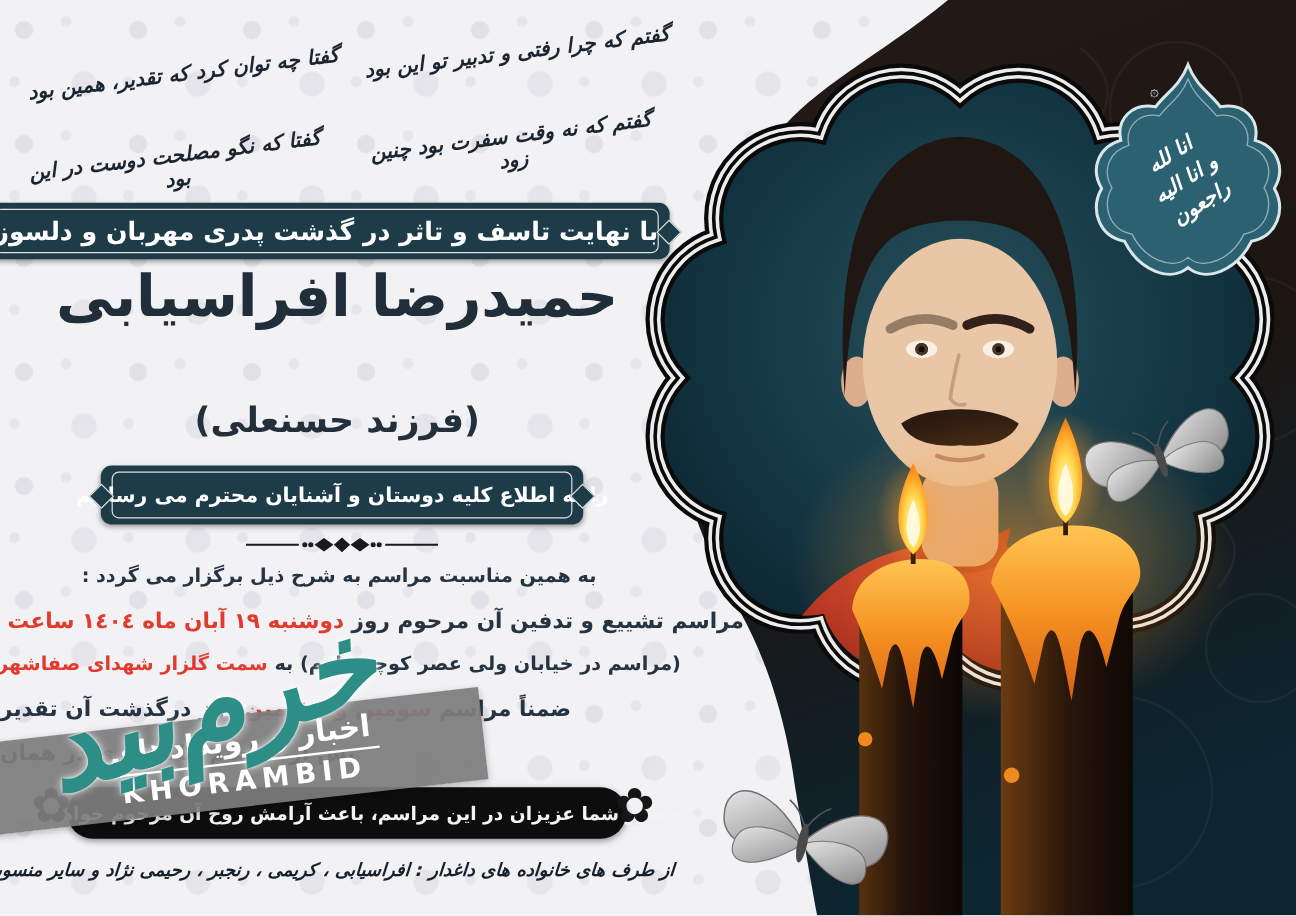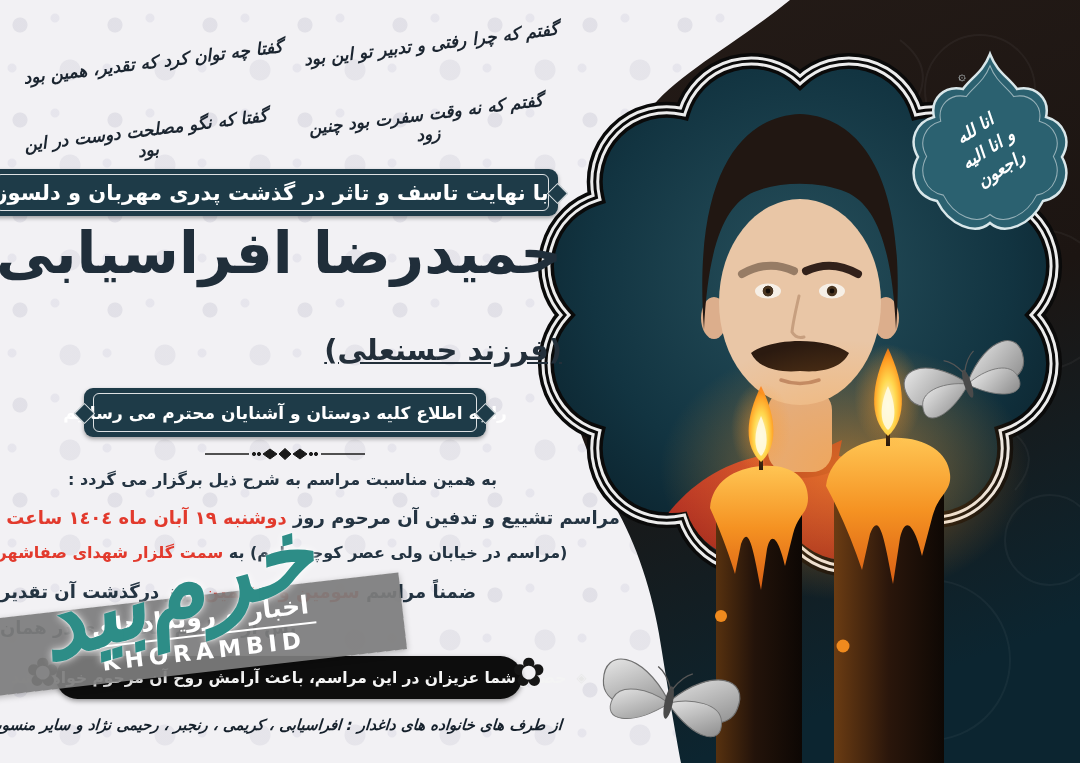--- a/index.html
+++ b/index.html
@@ -49,26 +49,26 @@
     content:""; position:absolute; width:13px; height:13px; background:#1e3b48;
     border:1.5px solid rgba(255,255,255,.85); transform:rotate(45deg); top:calc(50% - 7px);
   }
   .banner::before{ left:-7px; } .banner::after{ right:-7px; }
 
   .banner-intro{ left:-14px; top:169px; width:572px; height:47px; font-size:21px; font-weight:bold; }
   .banner-notify{ left:84px; top:388px; width:402px; height:49px; font-size:17px; font-weight:bold; }
 
   .deceased-name{
     position:absolute; left:0; top:219px; width:562px; text-align:center;
-    font-size:58px; font-weight:800; color:#20косов;
+    font-size:48px; font-weight:800; color:#20косов;
     color:#202e3a; letter-spacing:-1px; white-space:nowrap;
   }
   .father-name{
-    position:absolute; left:0; top:333px; width:562px; 
-    font-size:29px; font-weight:800; color:#232f3a;text-decoration:underline;
+    position:absolute; left:0; top:333px; width:562px; text-align:center;
+    font-size:29px; font-weight:800; color:#232f3a;
   }
 
   .divider{ position:absolute; left:205px; top:446px; width:160px; height:16px; }
 
   .body-line{
     position:absolute; left:0; width:565px; display:flex; justify-content:center;
     white-space:nowrap; font-weight:bold; color:#243442;
   }
   .bl-1{ top:470px; font-size:16px; }
   .bl-2{ top:507px; font-size:18px; }

